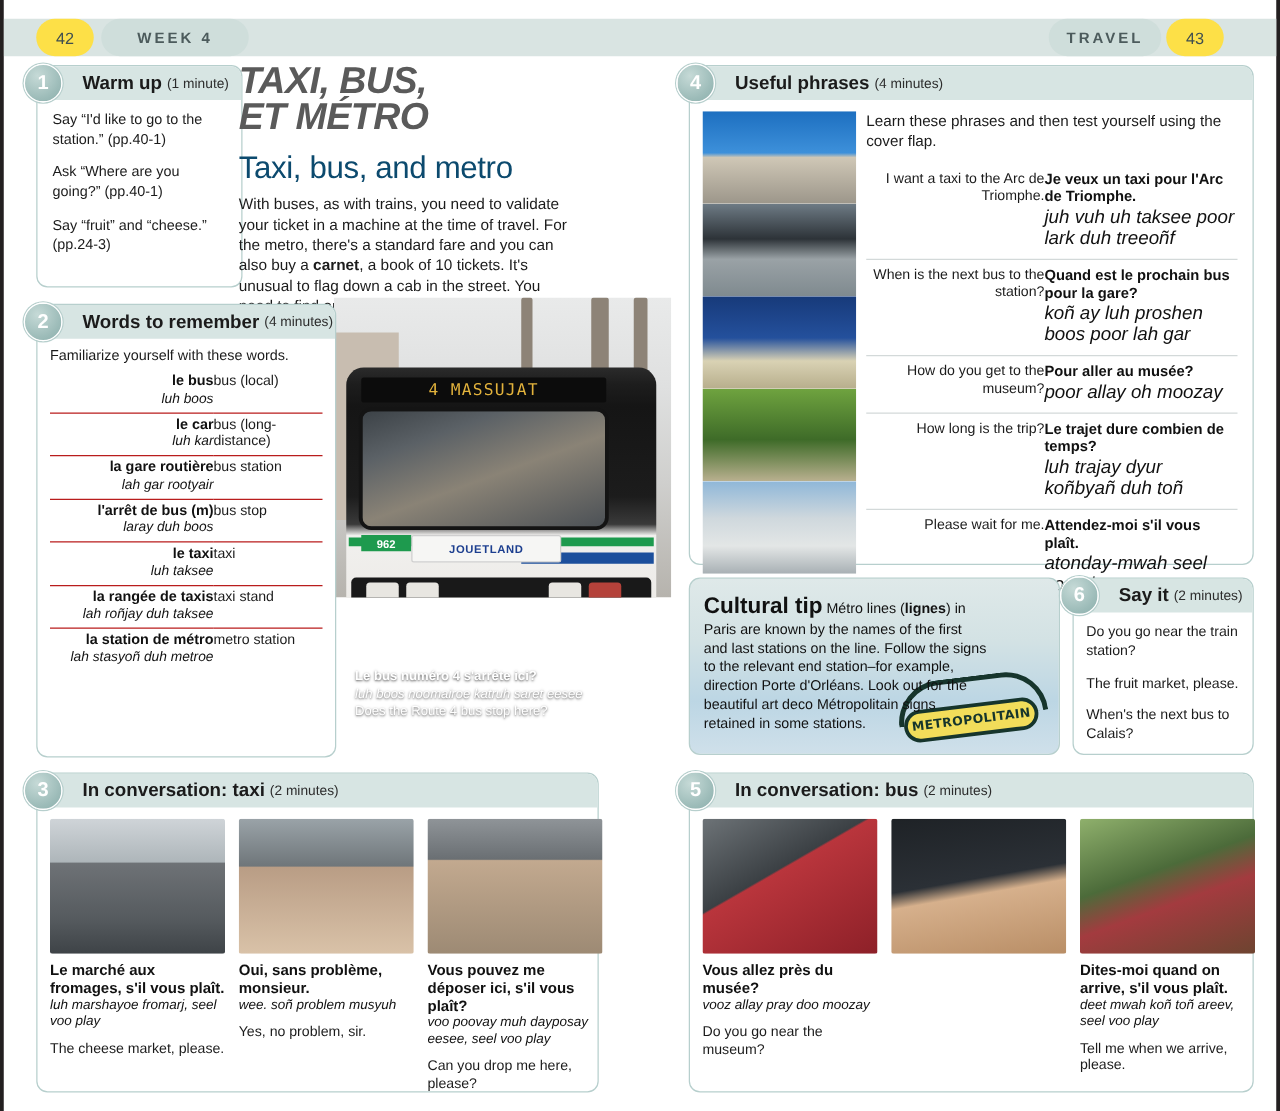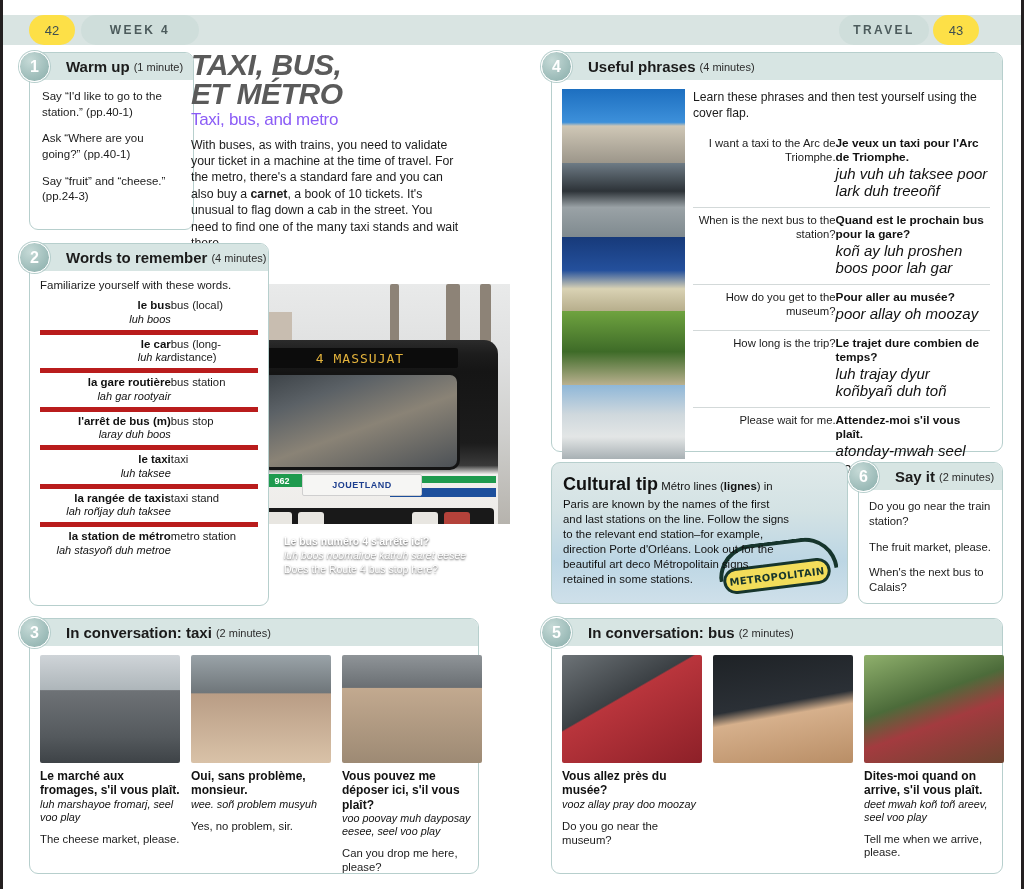--- a/index.html
+++ b/index.html
@@ -73,46 +73,45 @@
   #warmup .panel-body { padding: 9px 12px; }
   .warm-line { font-size: 11.5px; color: #1b1b1b; line-height: 1.36; margin-bottom: 11px; }
 
   
   #titleblock { position: absolute; left: 188px; top: 50px; width: 270px; }
   .big-title {
     font-size: 30px; font-weight: bold; font-style: italic;
     color: #5a5a5a; line-height: 0.98; letter-spacing: -0.4px;
   }
   .sub-title {
-    font-size: 17px; color: #8b5cf6; line-height: 1.06;
-    margin-top: 2px; letter-spacing: -0.3px;
+    font-size: 25px; color: #0c4a6e; line-height: 1.06;
+    margin-top: 12px; letter-spacing: -0.3px;
   }
   .body-copy {
     margin-top: 8px; font-size: 12.3px; color: #1b1b1b; line-height: 1.33;
   }
   .body-copy b { font-weight: bold; }
 
   
   #words { left: 26px; top: 243px; width: 240px; height: 363px; }
   #words .panel-body { padding: 8px 10px 6px 10px; }
   .famil { font-size: 11.5px; color: #1b1b1b; margin-bottom: 5px; }
   .wtable { width: 100%; border-collapse: collapse; }
-  .wtable tr { border-bottom: 5px solid #b91c1c; }
+  .wtable tr { border-bottom: 1px solid #b91c1c; }
   .wtable tr:last-child { border-bottom: none; }
   .wtable td { padding: 3px 0 4px 0; vertical-align: top; }
   .w-fr { text-align: right; width: 60%; padding-right: 7px; line-height: 1.18; }
   .w-fr .fr { font-size: 11.5px; font-weight: bold; color: #111; display: block; }
   .w-fr .pr { font-size: 11px; font-style: italic; color: #111; display: block; }
   .w-en { font-size: 11.3px; color: #1b1b1b; line-height: 1.18; }
 
   
   #busphoto {
-    position: absolute; left: 237px; top: 238px; width: 270px; height: 240px;
+    position: absolute; left: 264px; top: 238px; width: 270px; height: 240px;
     overflow: hidden;
-    margin-top: 46px;
   }
   .bus-sky {
     position: absolute; inset: 0;
     background: linear-gradient(180deg, #e9eaea 0%, #dfe0e0 30%, #cfcfcd 62%, #b6b3ad 100%);
   }
   .tree { position: absolute; background: #8d8377; border-radius: 2px; }
   .bldg { position: absolute; background: #c8bdb0; }
   .bus-body {
     position: absolute; left: 10px; top: 56px; width: 248px; height: 224px;
     background: linear-gradient(180deg,#2b2b2b 0%,#1d1d1d 6%, #151515 14%, #1c1c1c 46%, #3a3a3a 56%, #f1f0ee 60%, #eceae6 88%, #2a2a2a 100%);

